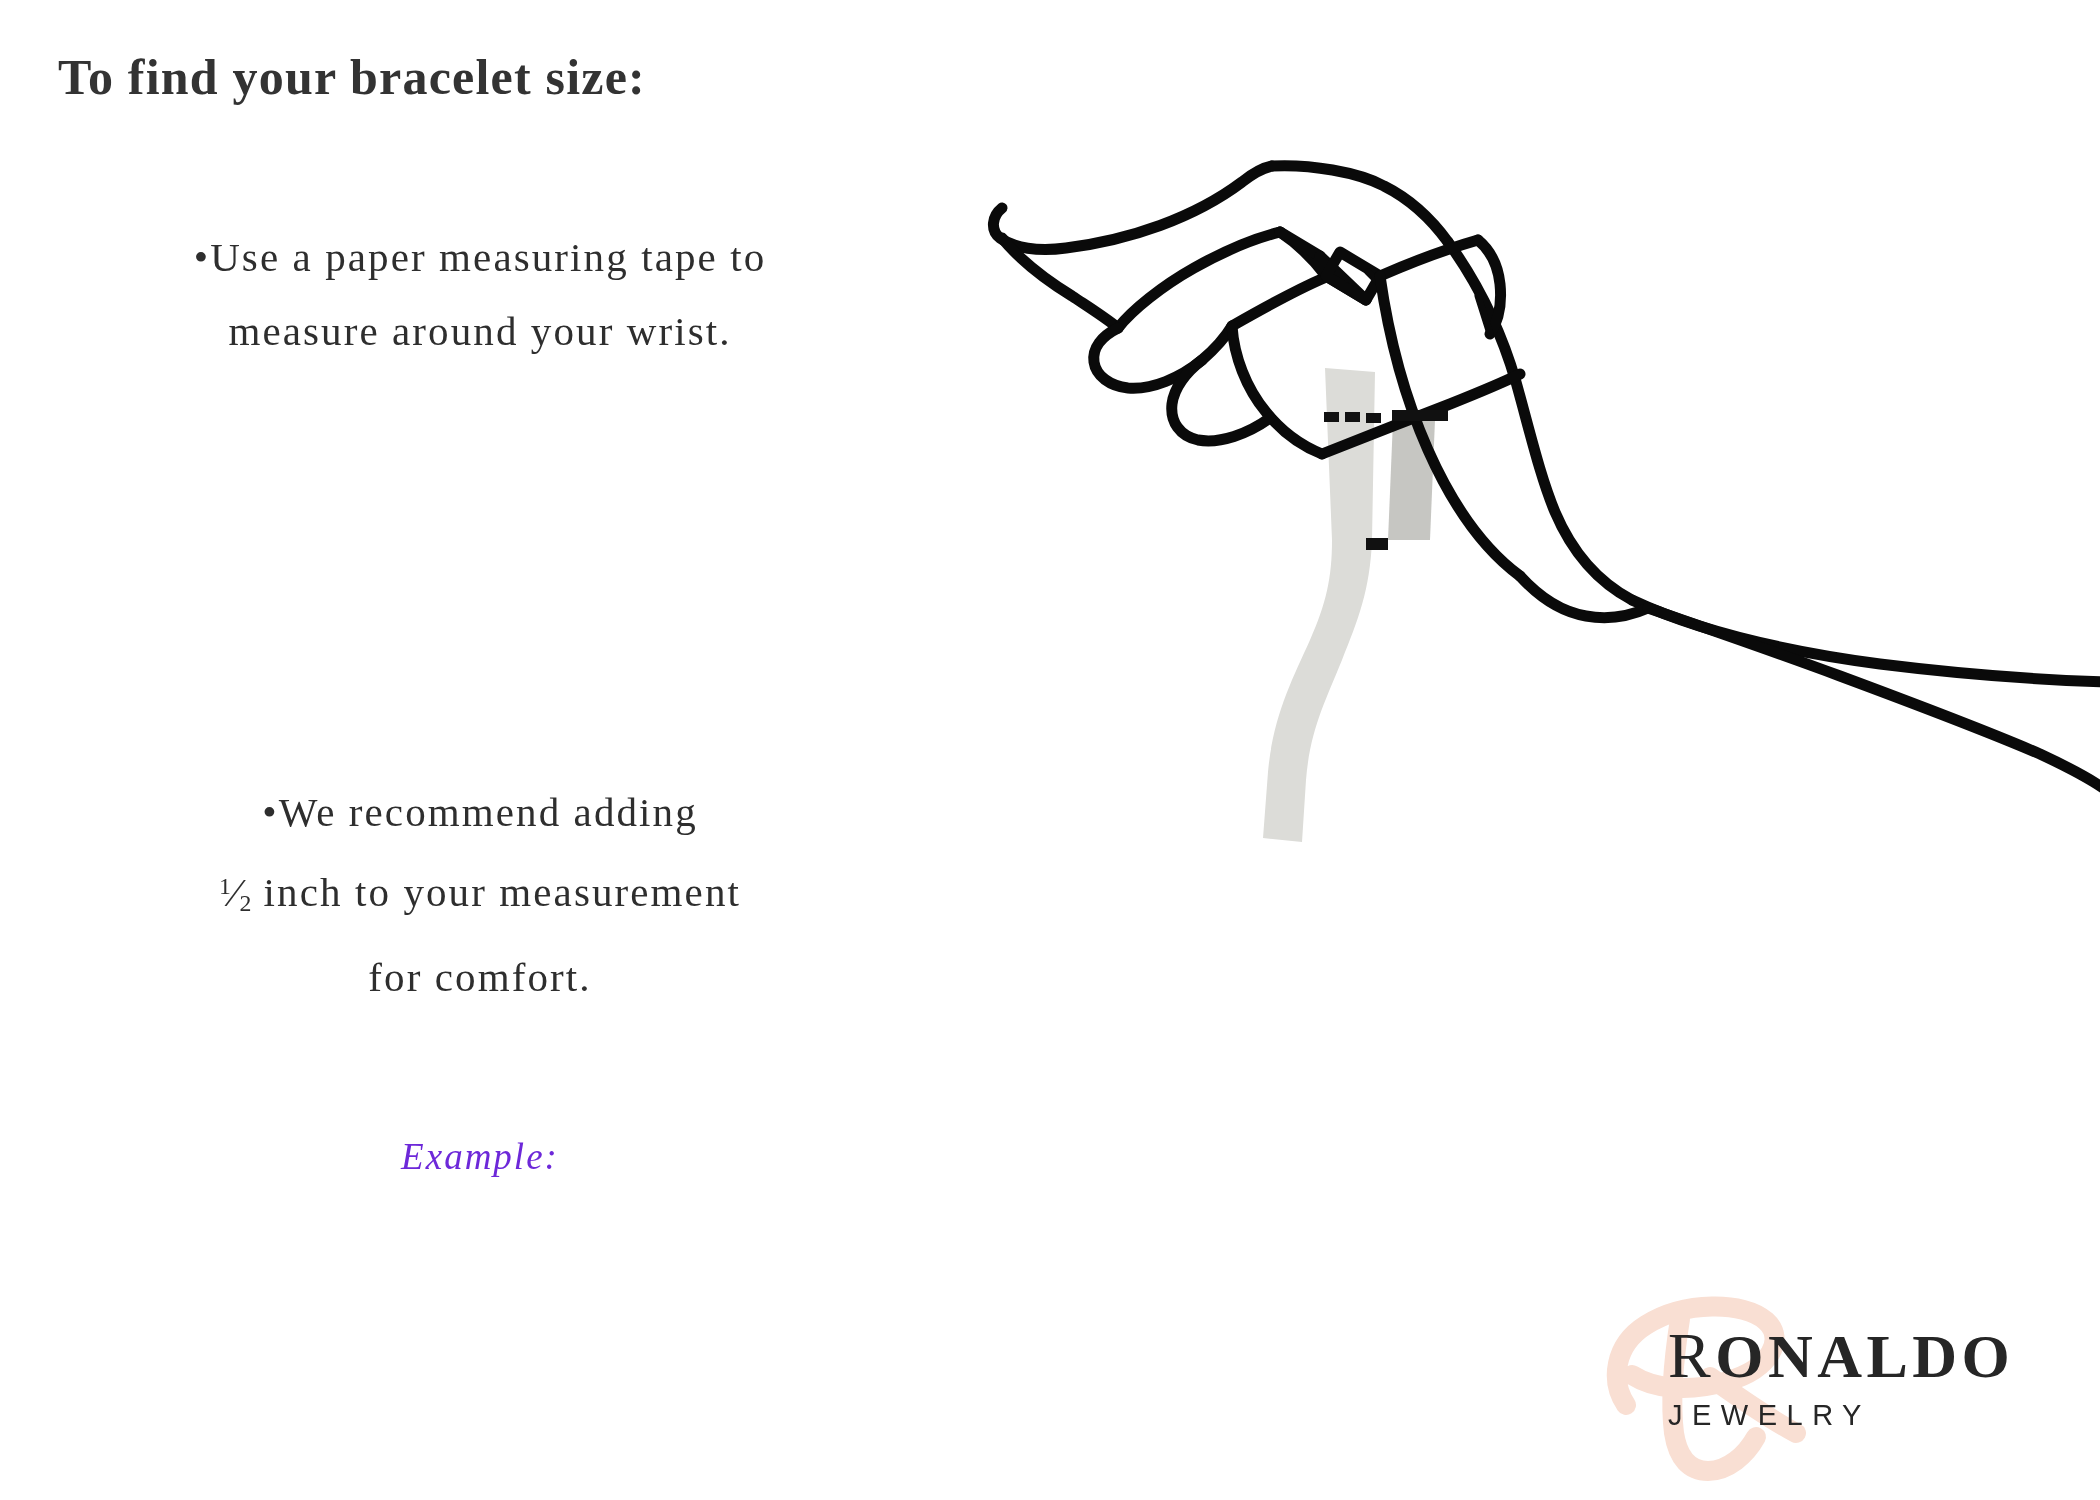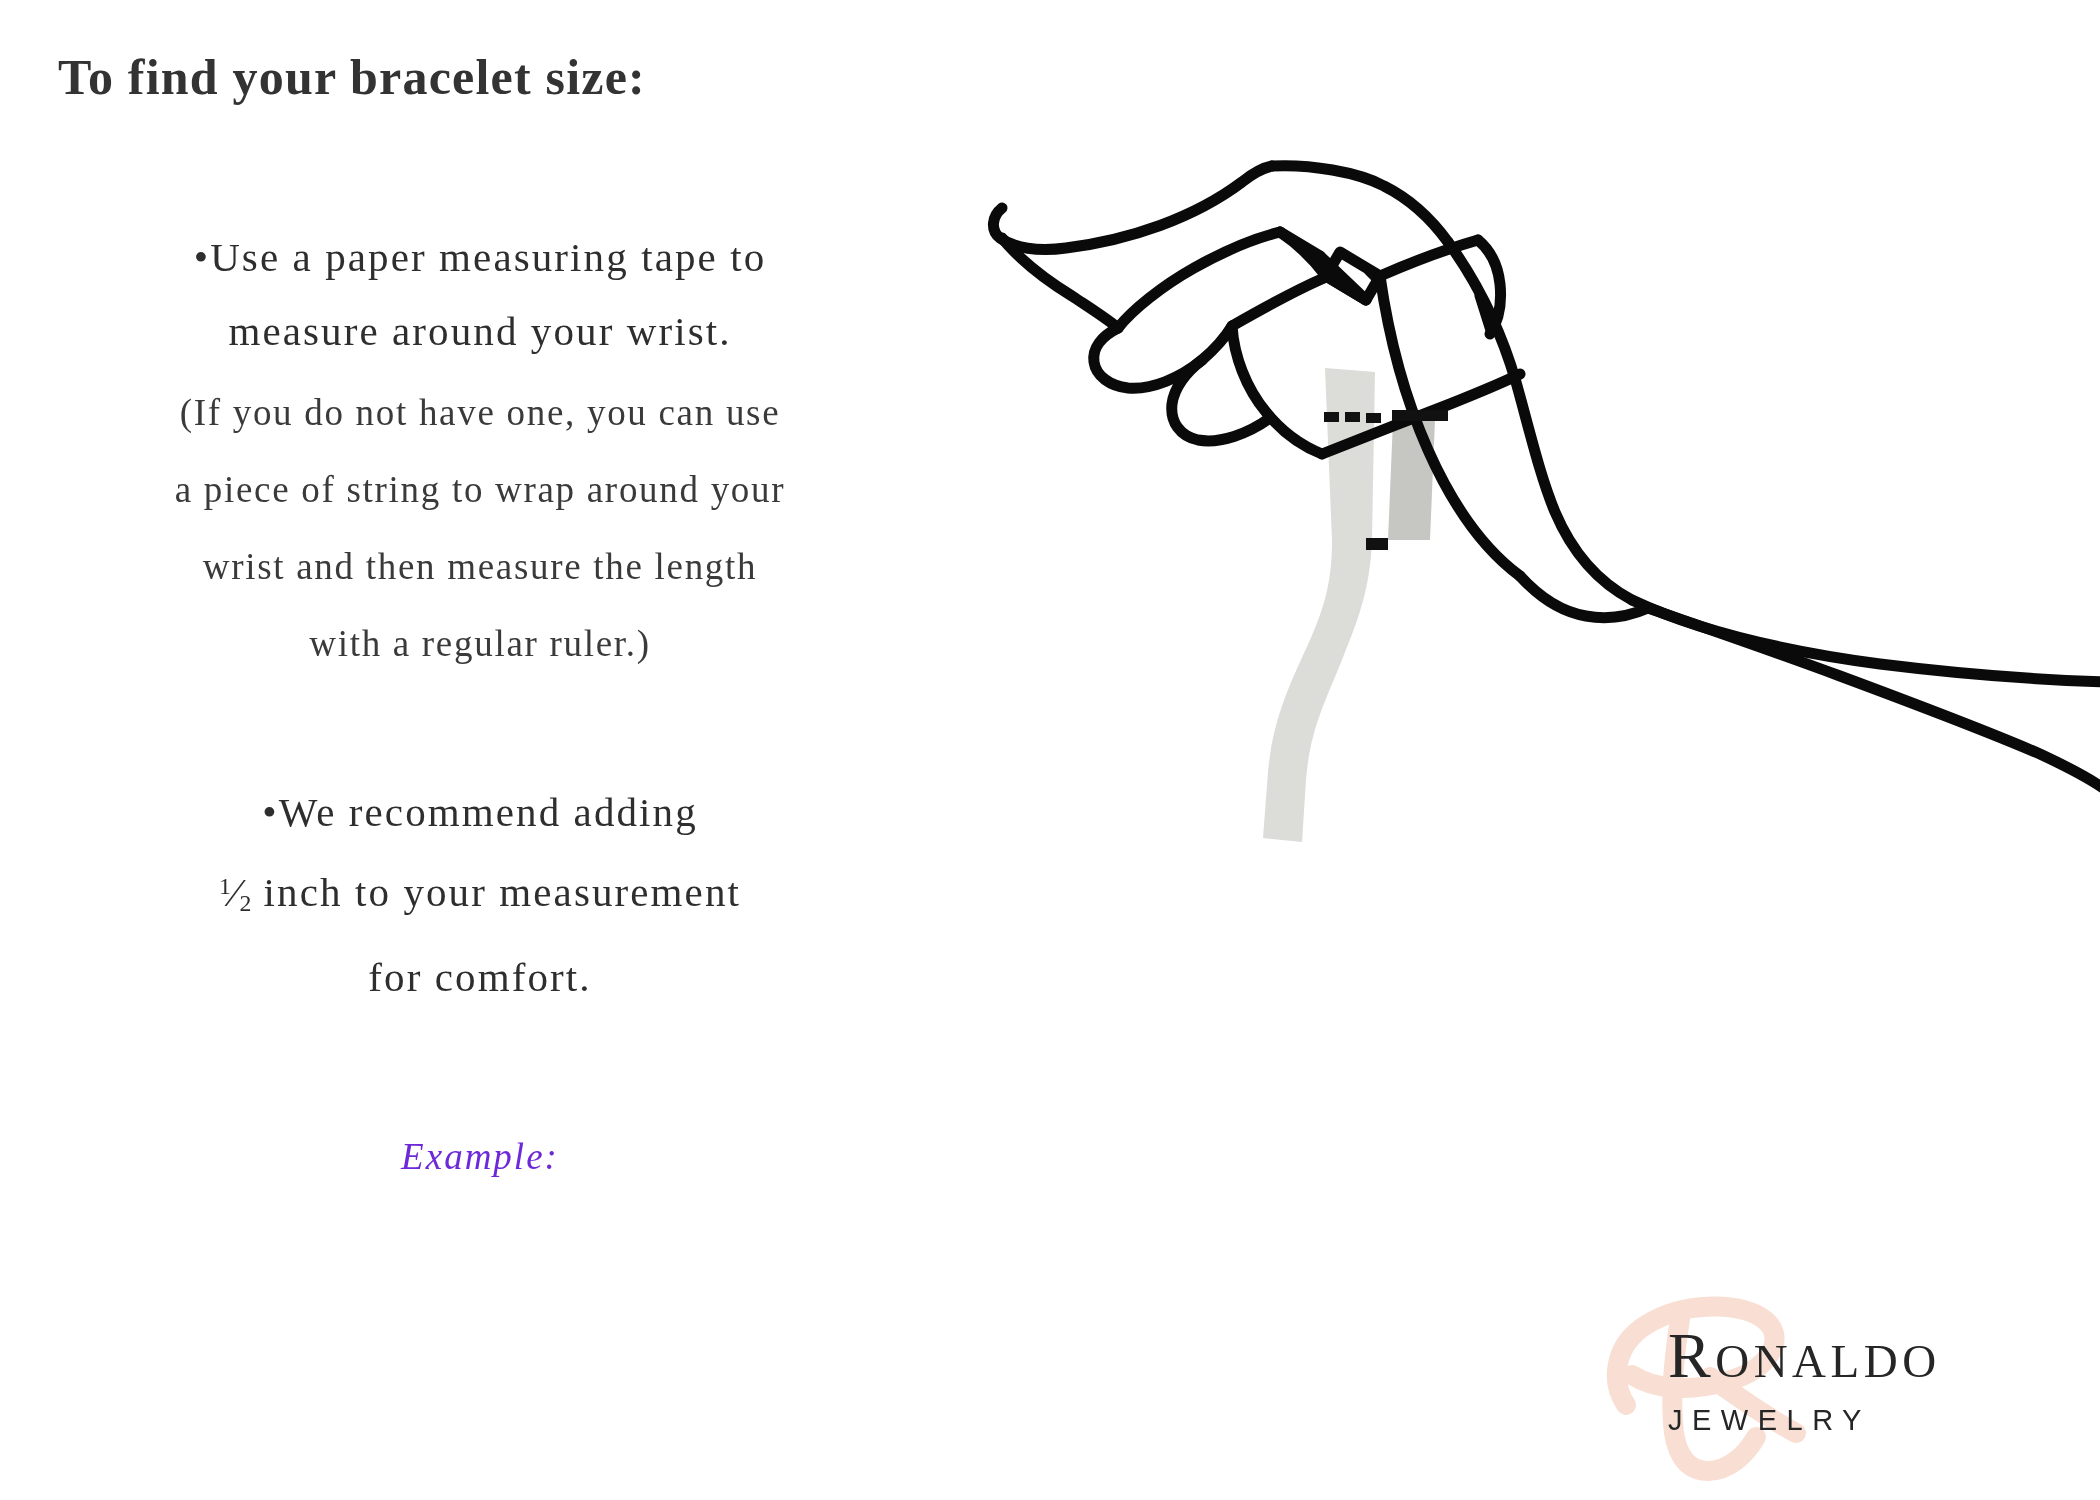--- a/index.html
+++ b/index.html
@@ -128,21 +128,21 @@
   }
   #logo-ronaldo {
     font-family: "Liberation Serif", "DejaVu Serif", serif;
     font-size: 64px;
     letter-spacing: 4.5px;
     color: #262626;
     line-height: 66px;
     white-space: nowrap;
   }
   #logo-ronaldo .cap { font-size: 64px; }
-  #logo-ronaldo .sc  { font-size: 47px; }
+  #logo-ronaldo .sc  { font-size: 62px; font-weight: bold; }
   #logo-jewelry {
     font-family: "Liberation Sans", "DejaVu Sans", sans-serif;
     font-size: 29px;
     letter-spacing: 9.5px;
     color: #262626;
     padding-right: 4px;
     margin-top: 10px;
     white-space: nowrap;
   }
 </style>
@@ -153,26 +153,20 @@
 
   <div id="text-column">
 
     <div id="page-title">To find your bracelet size:</div>
 
     <div class="block" style="left:0px; top:220px;">
       <div class="bullet-line">•Use a paper measuring tape to</div>
       <div class="bullet-line">measure around your wrist.</div>
     </div>
 
-    <div class="block" style="left:0px; top:374px;">
-      <div class="paren-line">(If you do not have one, you can use</div>
-      <div class="paren-line">a piece of string to wrap around your</div>
-      <div class="paren-line">wrist and then measure the length</div>
-      <div class="paren-line">with a regular ruler.)</div>
-    </div>
 
     <div class="block" style="left:0px; top:775px;">
       <div class="bullet-line">•We recommend adding</div>
       <div class="bullet-line"><span class="frac"><span class="num">1</span><span class="sol">⁄</span><span class="den">2</span></span><span> inch to your measurement</span></div>
       <div class="bullet-line">for comfort.</div>
     </div>
 
     <div class="block" style="left:0px; top:1122px;">
       <div class="example-head">Example:</div>
     </div>

